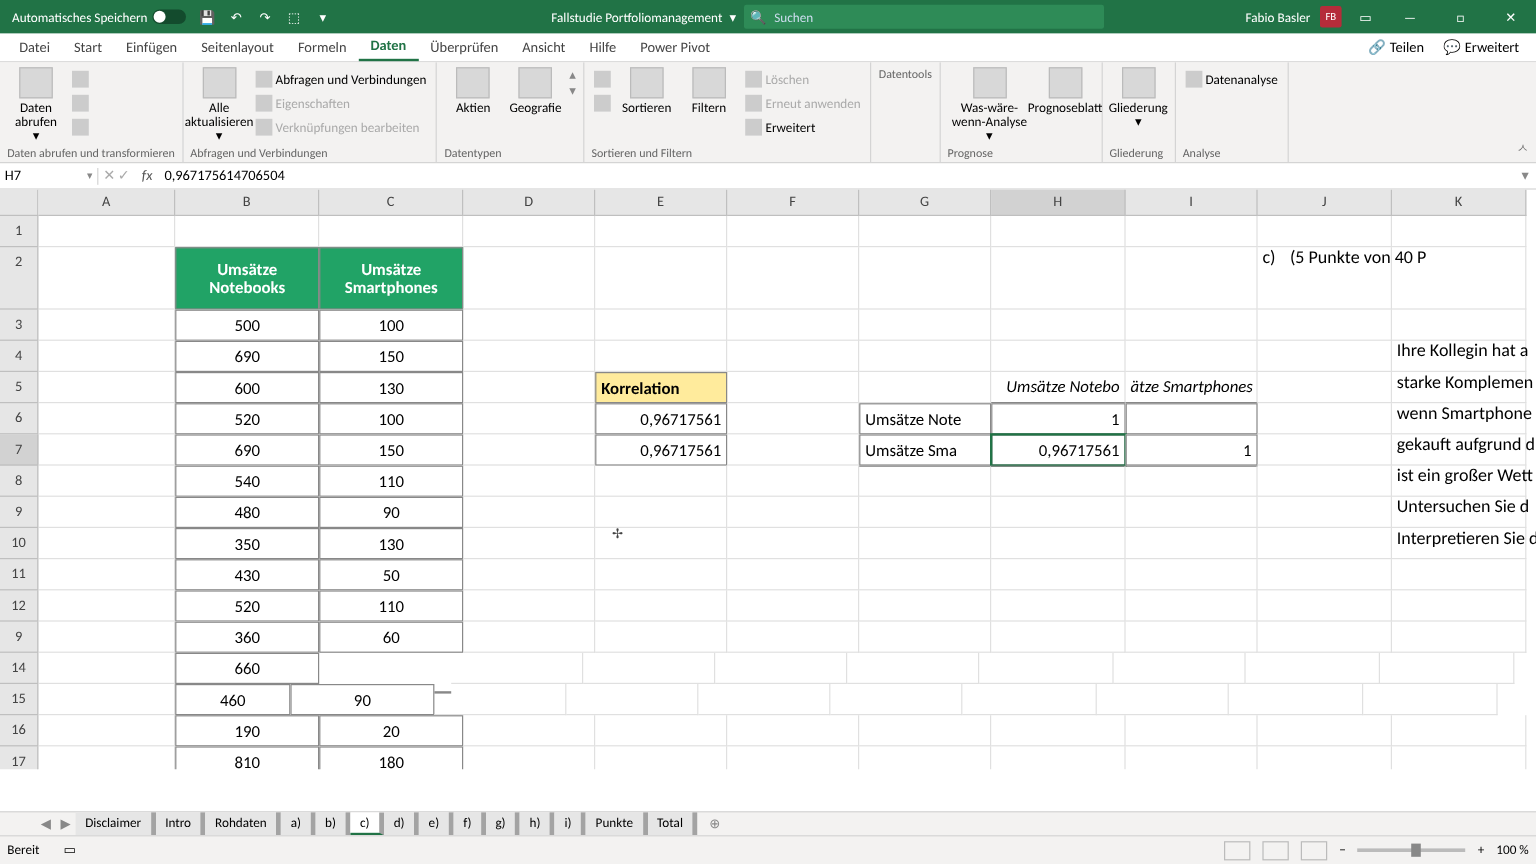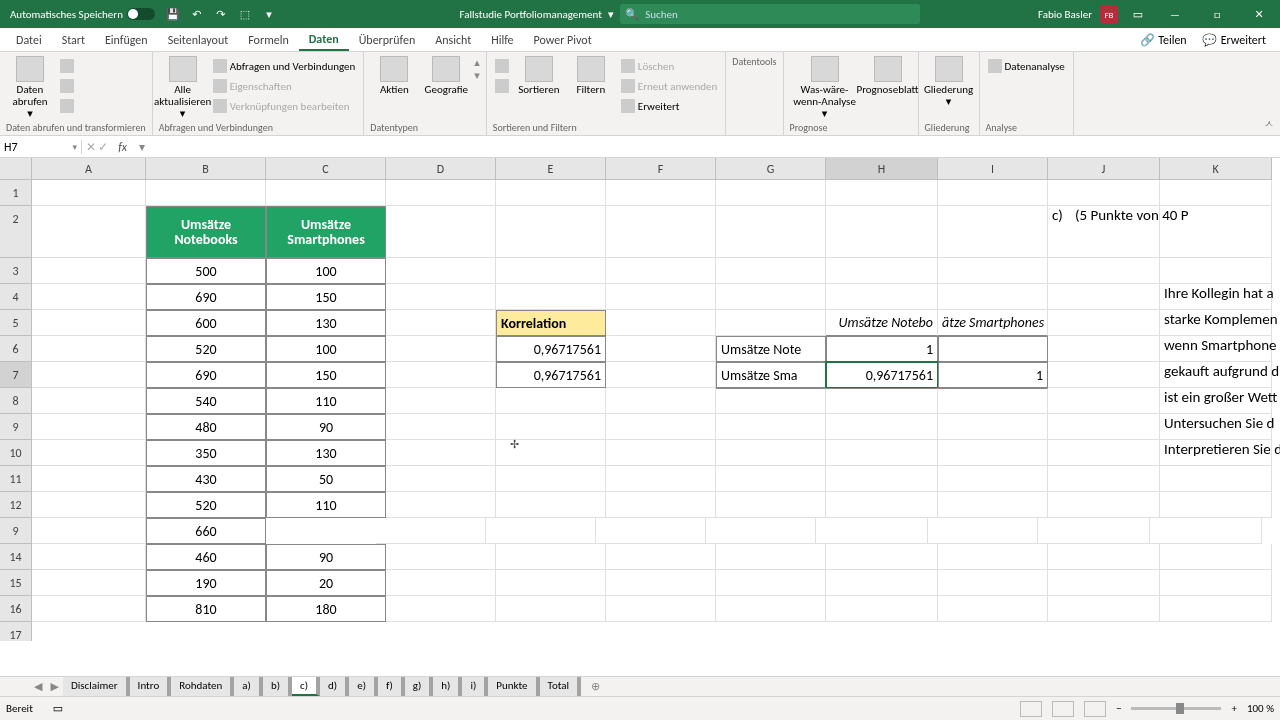--- a/index.html
+++ b/index.html
@@ -277,20 +277,21 @@
 <div class="formula-row">
   <div class="name-box">
       <span>H7</span>
       <span style="color:#888;font-size:9px">▾</span>
     </div>
   <div class="fx-buttons">
     <span style="color:#aaa">✕</span>
     <span style="color:#aaa">✓</span>
   </div>
   <span class="fx-label">fx</span>
+  <div class="formula-input">0,967175614706504</div>
   <span style="padding:0 6px;color:#888">▾</span>
 </div>
 
 <div class="grid-wrap">
   <div class="corner"></div>
   <div class="col-headers" id="colh">
       <div class="col-h" style="width: 114px;">A</div>
       <div class="col-h" style="width: 120px;">B</div>
       <div class="col-h" style="width: 120px;">C</div>
       <div class="col-h" style="width: 110px;">D</div>
@@ -473,34 +474,47 @@
         <div class="cell" style="width: 110px;"></div>
         <div class="cell" style="width: 110px;"></div>
         <div class="cell" style="width: 110px;"></div>
         <div class="cell" style="width: 112px;"></div>
         <div class="cell" style="width: 110px;"></div>
         <div class="cell" style="width: 112px;"></div>
         <div class="cell" style="width: 112px;"></div>
       </div>
       <div class="row">
         <div class="cell" style="width: 114px;"></div>
+        <div class="cell data-cell" style="width: 120px;">360</div>
+        <div class="cell data-cell" style="width: 120px;">60</div>
+        <div class="cell" style="width: 110px;"></div>
+        <div class="cell" style="width: 110px;"></div>
+        <div class="cell" style="width: 110px;"></div>
+        <div class="cell" style="width: 110px;"></div>
+        <div class="cell" style="width: 112px;"></div>
+        <div class="cell" style="width: 110px;"></div>
+        <div class="cell" style="width: 112px;"></div>
+        <div class="cell" style="width: 112px;"></div>
+      </div>
+      <div class="row">
+        <div class="cell" style="width: 114px;"></div>
         <div class="cell data-cell" style="width: 120px;">660</div>
         <div class="cell data-cell" style="width: 110px; margin-top: 32px;">140</div>
         <div class="cell" style="width: 110px;"></div>
         <div class="cell" style="width: 110px;"></div>
         <div class="cell" style="width: 110px;"></div>
         <div class="cell" style="width: 110px;"></div>
         <div class="cell" style="width: 112px;"></div>
         <div class="cell" style="width: 110px;"></div>
         <div class="cell" style="width: 112px;"></div>
         <div class="cell" style="width: 112px;"></div>
       </div>
       <div class="row">
         <div class="cell" style="width: 114px;"></div>
-        <div class="cell data-cell" style="width: 120px;">460</div>
+        <div class="cell data-cell" style="width: 96px;">460</div>
         <div class="cell data-cell" style="width: 120px;">90</div>
         <div class="cell" style="width: 110px;"></div>
         <div class="cell" style="width: 110px;"></div>
         <div class="cell" style="width: 110px;"></div>
         <div class="cell" style="width: 110px;"></div>
         <div class="cell" style="width: 112px;"></div>
         <div class="cell" style="width: 110px;"></div>
         <div class="cell" style="width: 112px;"></div>
         <div class="cell" style="width: 112px;"></div>
       </div>

